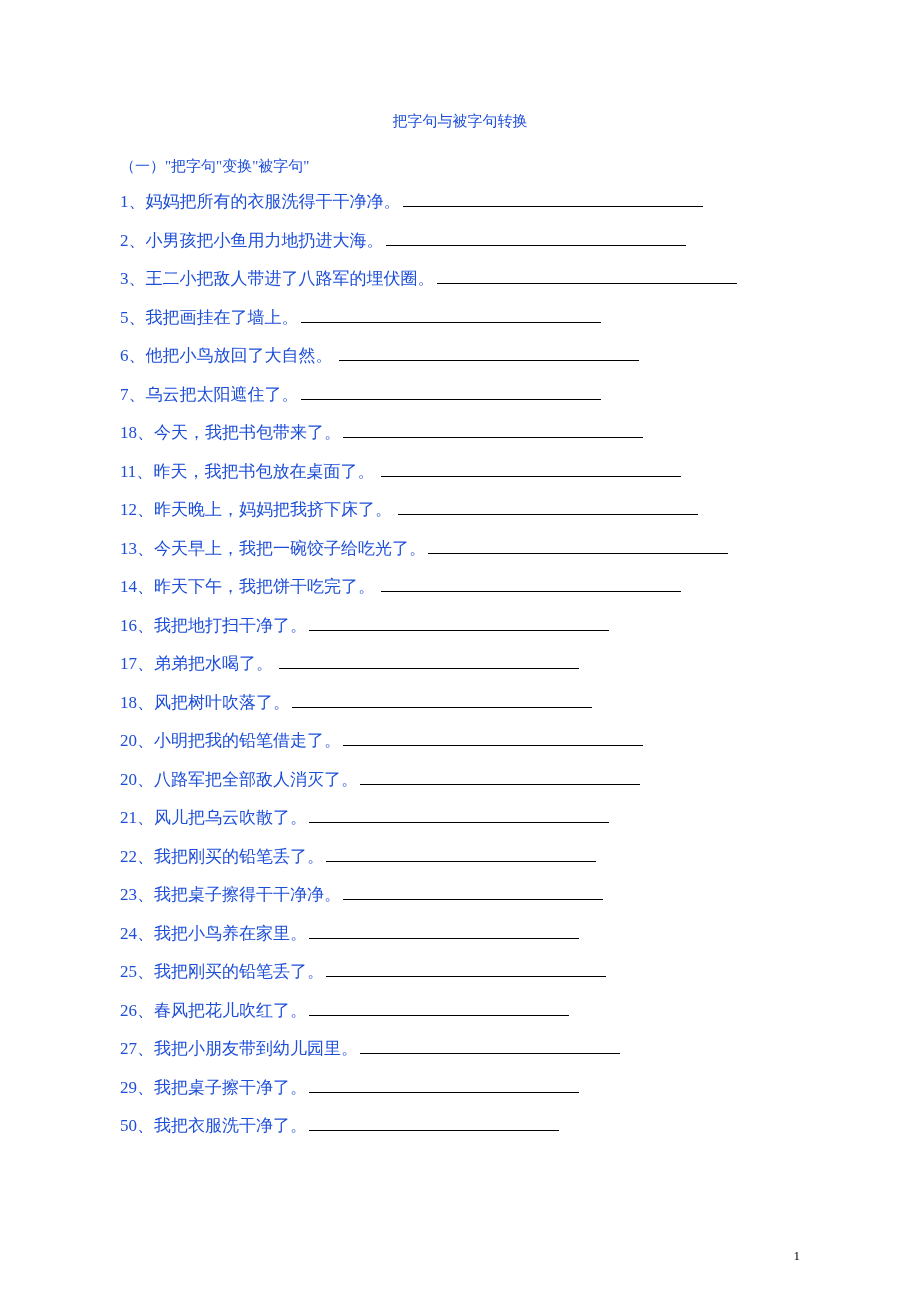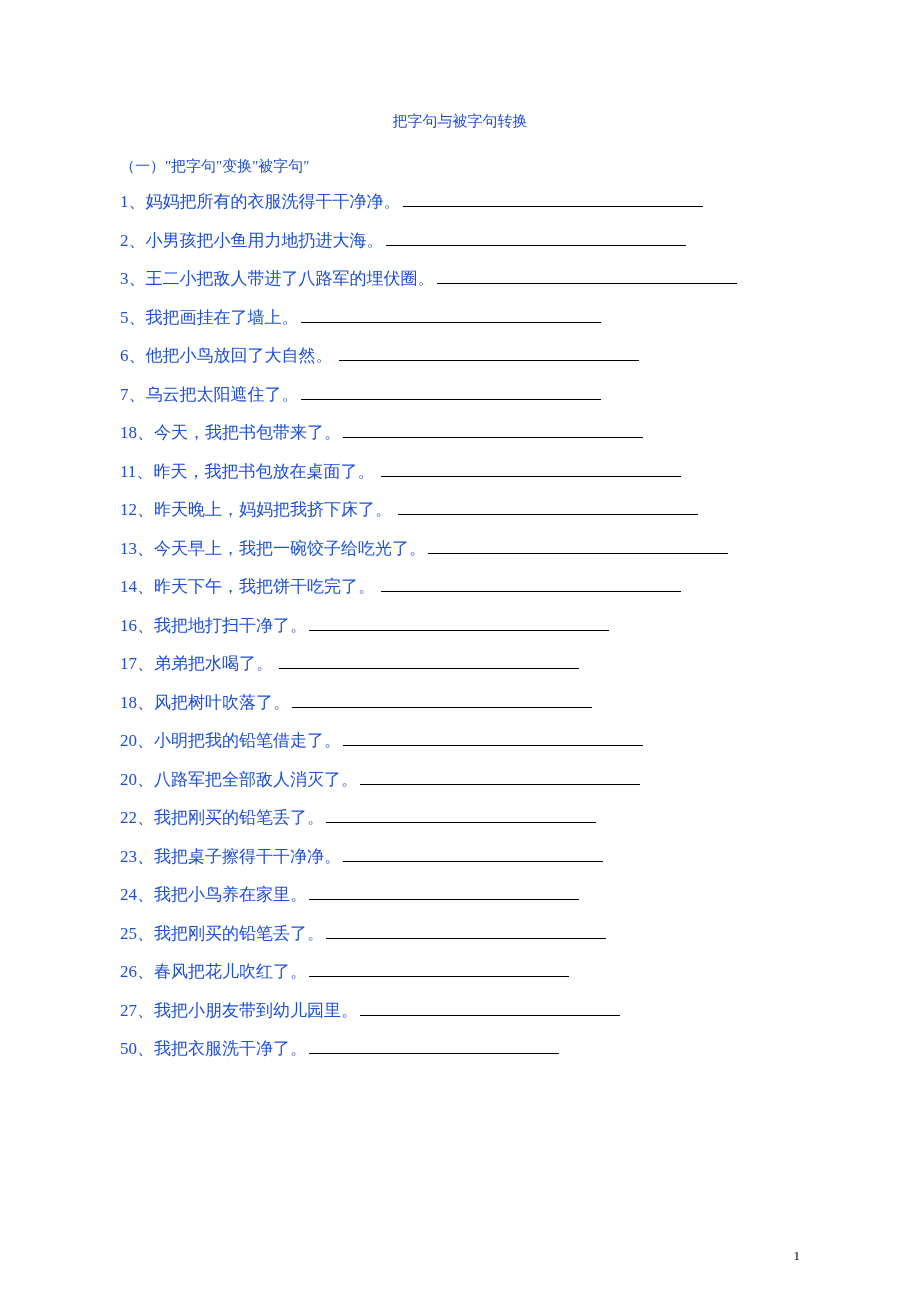--- a/index.html
+++ b/index.html
@@ -62,23 +62,25 @@
       <div class="item"><span>18、</span><span>今天，我把书包带来了。</span><span class="blank" style="width: 300px;"></span></div>
       <div class="item"><span>11、</span><span>昨天，我把书包放在桌面了。  </span><span class="blank" style="width: 300px;"></span></div>
       <div class="item"><span>12、</span><span>昨天晚上，妈妈把我挤下床了。  </span><span class="blank" style="width: 300px;"></span></div>
       <div class="item"><span>13、</span><span>今天早上，我把一碗饺子给吃光了。</span><span class="blank" style="width: 300px;"></span></div>
       <div class="item"><span>14、</span><span>昨天下午，我把饼干吃完了。  </span><span class="blank" style="width: 300px;"></span></div>
       <div class="item"><span>16、</span><span>我把地打扫干净了。</span><span class="blank" style="width: 300px;"></span></div>
       <div class="item"><span>17、</span><span>弟弟把水喝了。  </span><span class="blank" style="width: 300px;"></span></div>
       <div class="item"><span>18、</span><span>风把树叶吹落了。</span><span class="blank" style="width: 300px;"></span></div>
       <div class="item"><span>20、</span><span>小明把我的铅笔借走了。</span><span class="blank" style="width: 300px;"></span></div>
       <div class="item"><span>20、</span><span>八路军把全部敌人消灭了。</span><span class="blank" style="width: 280px;"></span></div>
+      <div class="item"><span>21、</span><span>风儿把乌云吹散了。</span><span class="blank" style="width: 300px;"></span></div>
       <div class="item"><span>22、</span><span>我把刚买的铅笔丢了。</span><span class="blank" style="width: 270px;"></span></div>
       <div class="item"><span>23、</span><span>我把桌子擦得干干净净。</span><span class="blank" style="width: 260px;"></span></div>
       <div class="item"><span>24、</span><span>我把小鸟养在家里。</span><span class="blank" style="width: 270px;"></span></div>
       <div class="item"><span>25、</span><span>我把刚买的铅笔丢了。</span><span class="blank" style="width: 280px;"></span></div>
       <div class="item"><span>26、</span><span>春风把花儿吹红了。</span><span class="blank" style="width: 260px;"></span></div>
       <div class="item"><span>27、</span><span>我把小朋友带到幼儿园里。</span><span class="blank" style="width: 260px;"></span></div>
+      <div class="item"><span>29、</span><span>我把桌子擦干净了。</span><span class="blank" style="width: 270px;"></span></div>
       <div class="item"><span>50、</span><span>我把衣服洗干净了。</span><span class="blank" style="width: 250px;"></span></div>
     </div>
 </div>
 
 <div class="page-number">1</div>
 
 </body></html>

